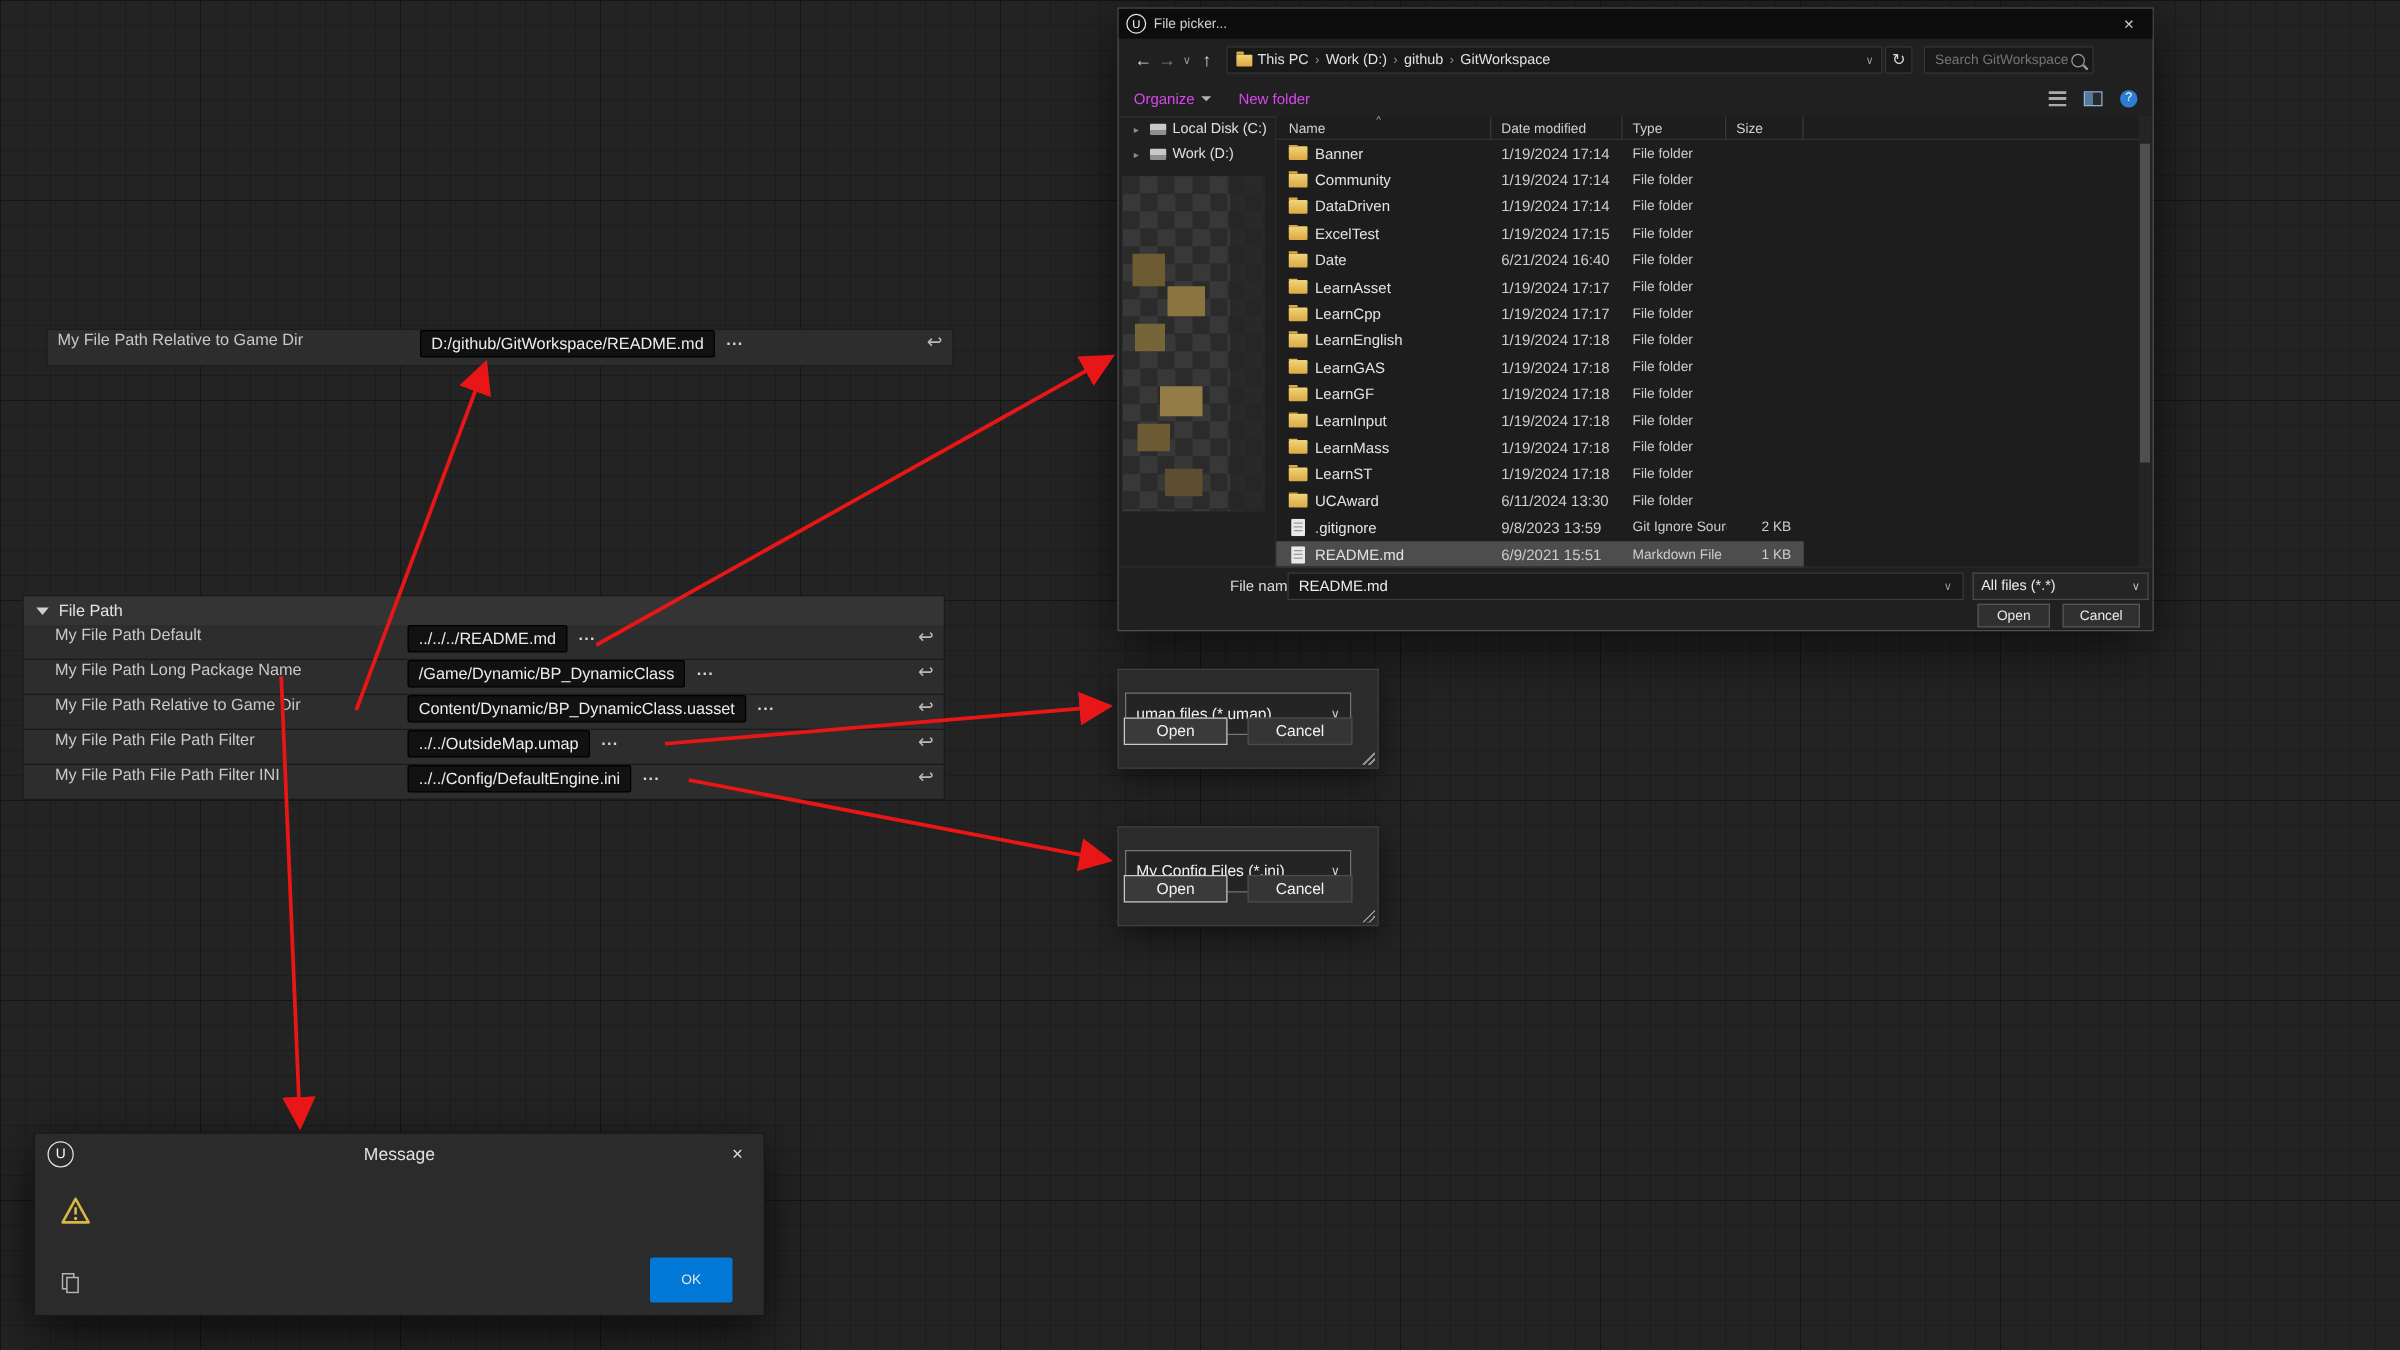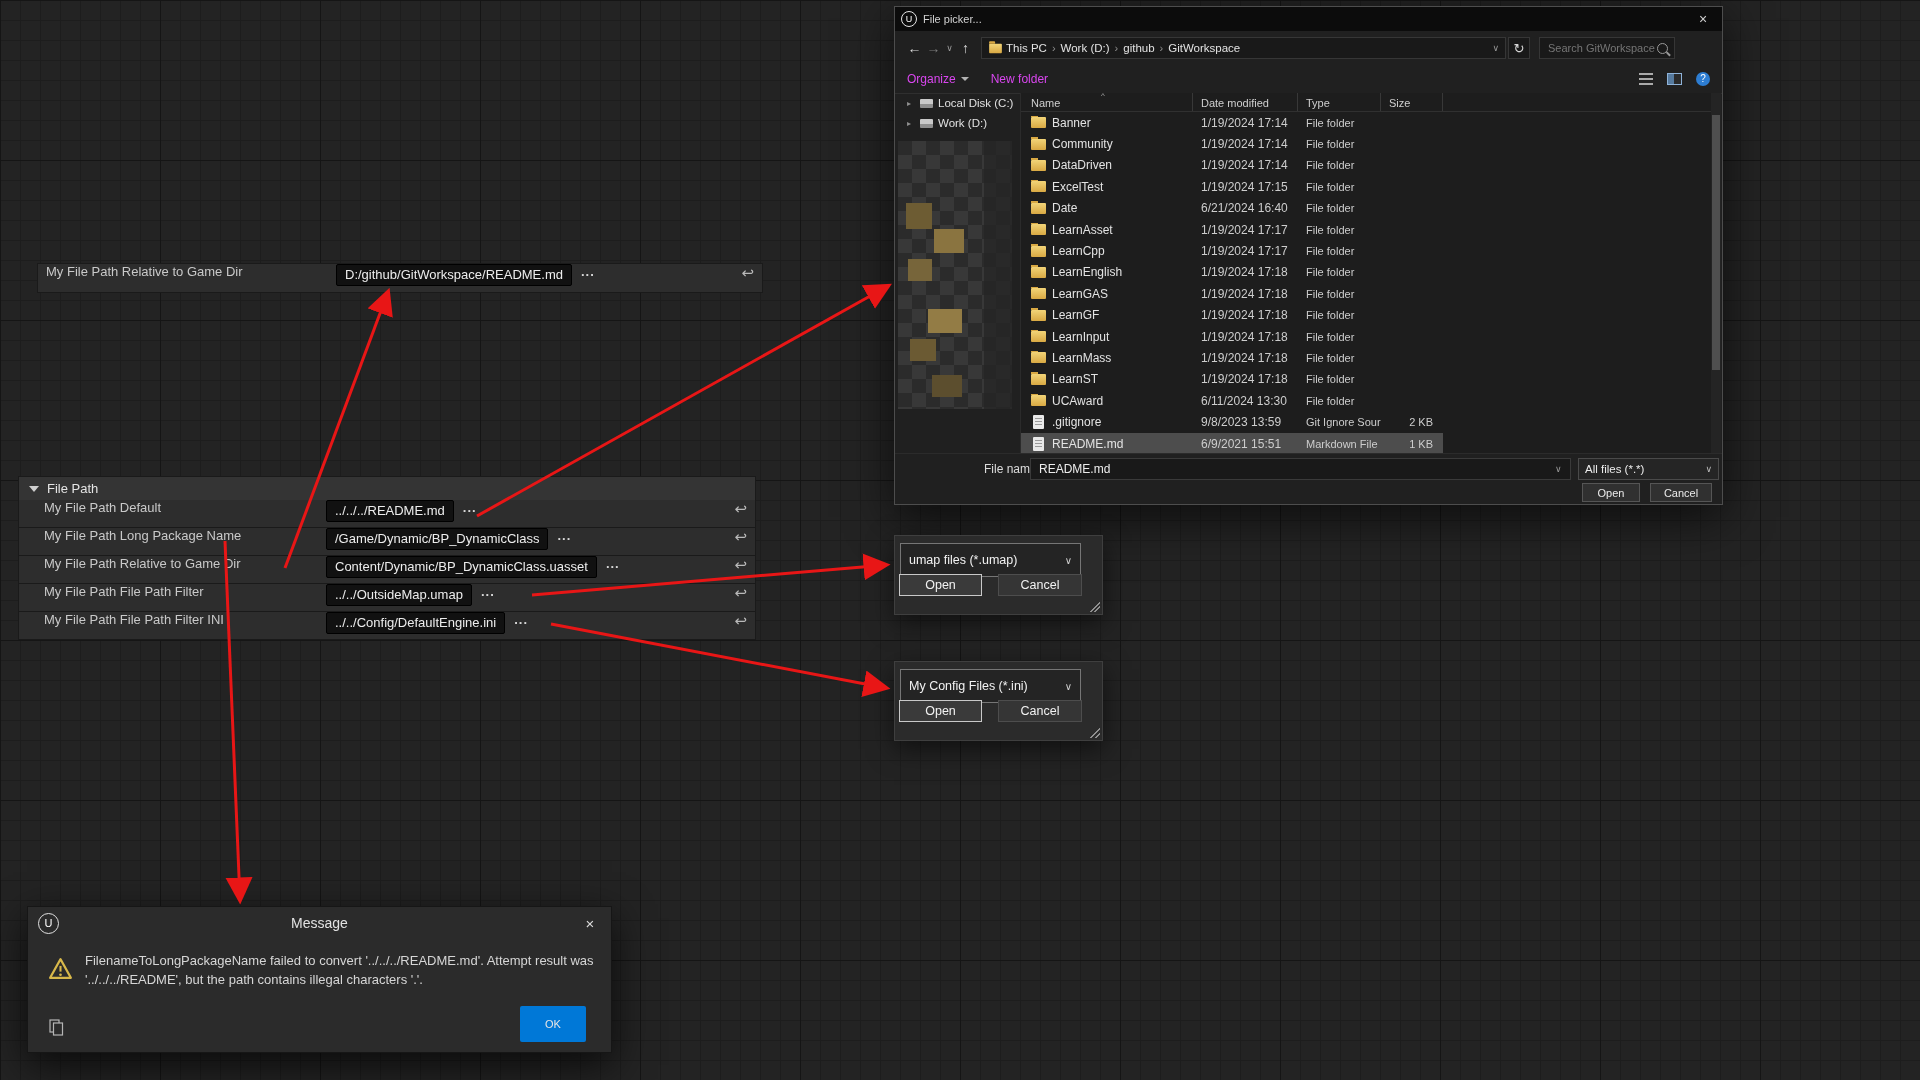--- a/index.html
+++ b/index.html
@@ -89,21 +89,21 @@
   .fn-chev{position:absolute;left:660px;top:10px;color:#9a9a9a;font-size:9px;cursor:pointer;}
   .ft-combo{position:absolute;left:683px;top:4px;width:141px;height:22px;background:#252525;border:1px solid #4a4a4a;display:flex;align-items:center;padding:0 6px;color:#ececec;font-size:11.5px;box-sizing:border-box;cursor:pointer;}
   .ft-combo .chev{margin-left:auto;color:#bfbfbf;font-size:9px;}
   .pf-btn{position:absolute;top:29px;height:19px;background:#303030;border:1px solid #555;color:#eaeaea;font-size:11px;display:flex;align-items:center;justify-content:center;box-sizing:border-box;cursor:pointer;}
   #p-open{left:687px;width:58px;}
   #p-cancel{left:755px;width:62px;}
   
   .mini{position:absolute;width:207px;height:78px;background:#2b2b2b;border:1px solid #3f3f3f;box-shadow:0 8px 24px rgba(0,0,0,.55);z-index:20;}
   #umap-dialog{left:894px;top:535px;}
   #ini-dialog{left:894px;top:661px;}
-  .mini-combo{position:absolute;left:5px;top:7px;width:181px;height:27px;background:#242424;border:1px solid #767676;color:#f2f2f2;font-size:12.5px;display:flex;align-items:center;padding:16px 8px;box-sizing:border-box;cursor:pointer;}
+  .mini-combo{position:absolute;left:5px;top:18px;width:181px;height:27px;background:#242424;border:1px solid #767676;color:#f2f2f2;font-size:12.5px;display:flex;align-items:center;padding:16px 8px;box-sizing:border-box;cursor:pointer;}
   .mini-combo .chev{margin-left:auto;color:#cfcfcf;font-size:10px;}
   .mini-btn{position:absolute;top:38px;height:22px;color:#f2f2f2;font-size:12.5px;display:flex;align-items:center;justify-content:center;box-sizing:border-box;cursor:pointer;}
   .mini-open{left:4px;width:83px;background:#3a3a3a;border:1px solid #c9c9c9;}
   .mini-cancel{left:103px;width:84px;background:#353535;border:1px solid #4d4d4d;}
   .grip{position:absolute;right:2px;bottom:2px;width:10px;height:10px;background-image:linear-gradient(135deg,transparent 0 46%,#909090 46% 56%,transparent 56% 70%,#909090 70% 80%,transparent 80%);cursor:nwse-resize;}
   
   .msg{position:absolute;left:27px;top:906px;width:583px;height:145px;background:#2b2b2b;border:1px solid #161616;box-shadow:0 12px 38px rgba(0,0,0,.7);z-index:30;}
   .msg-titlebar{position:relative;height:32px;display:flex;align-items:center;padding:0 10px;}
   .msg-badge{width:19px;height:19px;border-radius:50%;border:1.5px solid #e2e2e2;color:#fff;font-size:11px;display:flex;align-items:center;justify-content:center;flex:0 0 auto;z-index:2;}
   .msg-title{position:absolute;left:0;right:0;text-align:center;color:#e2e2e2;font-size:14px;}
@@ -444,24 +444,20 @@
       <span class="msg-title">Message</span>
       <span class="msg-close">×</span>
     </div>
     <span class="warn-icon">
       <svg width="25" height="23" viewBox="0 0 24 22">
         <path d="M12 2 L22 20 H2 Z" fill="none" stroke="#d8b84a" stroke-width="2" stroke-linejoin="round"></path>
         <line x1="12" y1="8.5" x2="12" y2="14" stroke="#d8b84a" stroke-width="2"></line>
         <circle cx="12" cy="17" r="1.3" fill="#d8b84a"></circle>
       </svg>
     </span>
-    <div class="msg-text">
-      <span>FilenameToLongPackageName failed to convert '../../../README.md'. Attempt result was</span><br>
-      <span>'../../../README', but the path contains illegal characters '.'.</span>
-    </div>
     <span class="copy-icon">
       <svg width="15" height="17" viewBox="0 0 15 17">
         <rect x="1" y="1" width="9" height="12" fill="none" stroke="#b5b5b5" stroke-width="1.2"></rect>
         <rect x="4.5" y="4" width="9" height="12" fill="#2b2b2b" stroke="#b5b5b5" stroke-width="1.2"></rect>
       </svg>
     </span>
     <div class="ok-btn">OK</div>
   </div>
 
 </div>

